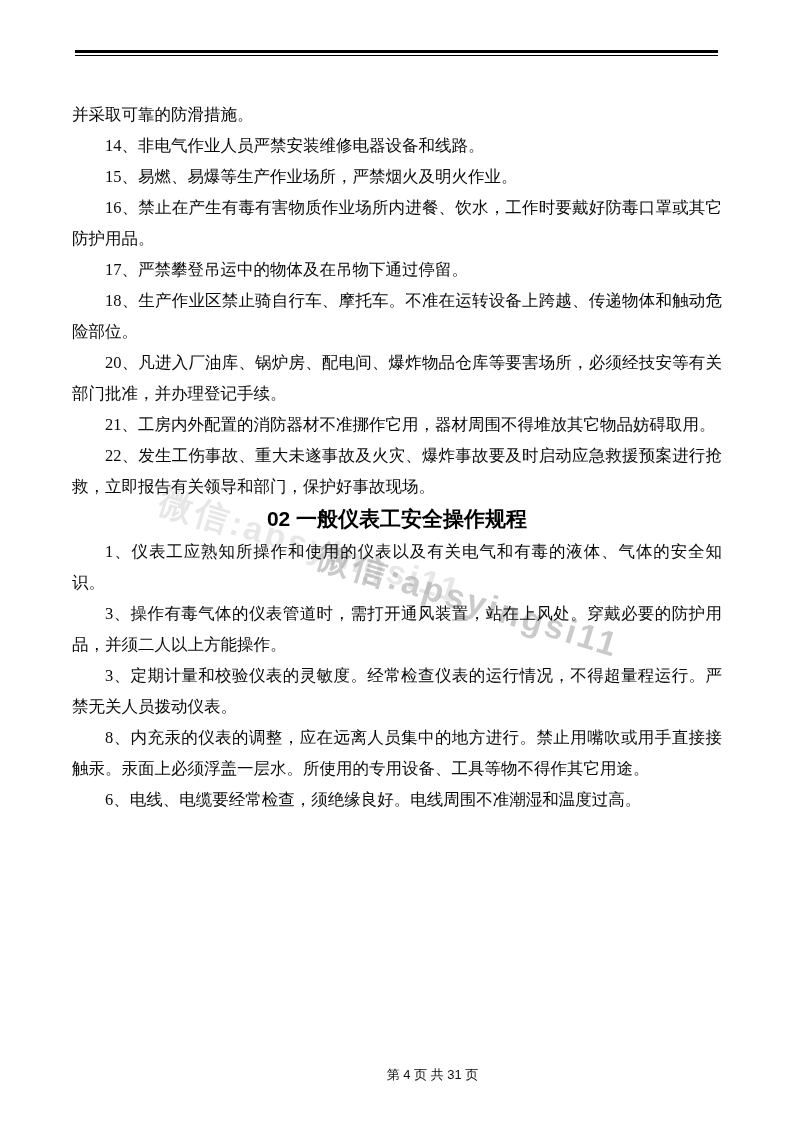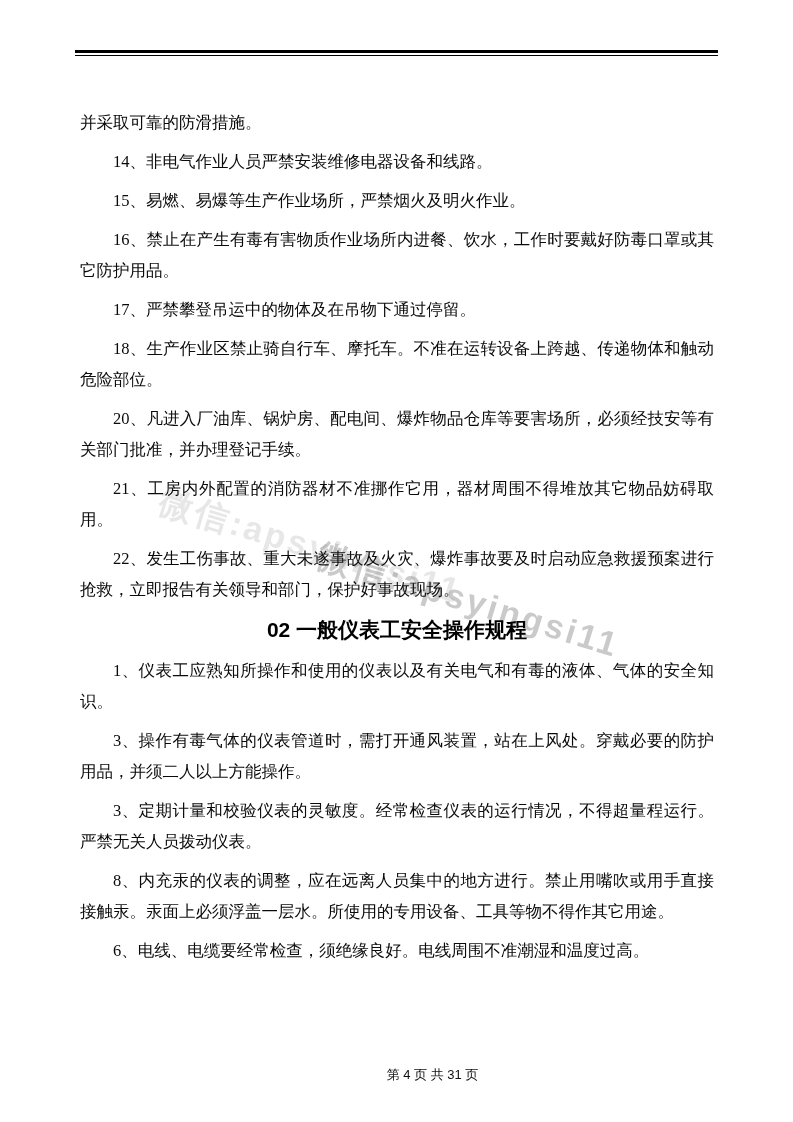--- a/index.html
+++ b/index.html
@@ -33,21 +33,21 @@
   }
   .watermark.main{left:318px;top:532px;font-size:34px;color:rgba(150,150,150,0.50);}
   .watermark.echo{left:160px;top:478px;font-size:34px;color:rgba(170,170,170,0.28);}
   
   .content{
     position:absolute;left:72px;top:99px;width:650px;
     font-size:16.5px;line-height:31px;
     text-align:justify;
     text-justify:inter-ideograph;
   }
-  .content p{margin:8px;padding:0;text-indent:2em;}
+  .content p{margin:0;padding:0;text-indent:2em;}
   .content p.no-indent{text-indent:0;}
   .section-heading{
     margin:7px 0 5px 0;
     text-indent:0 !important;
     text-align:center;
     font-family:Liberation Sans, sans-serif;
     font-weight:bold;
     font-size:21px;line-height:34px;
     color:#000;
   }

